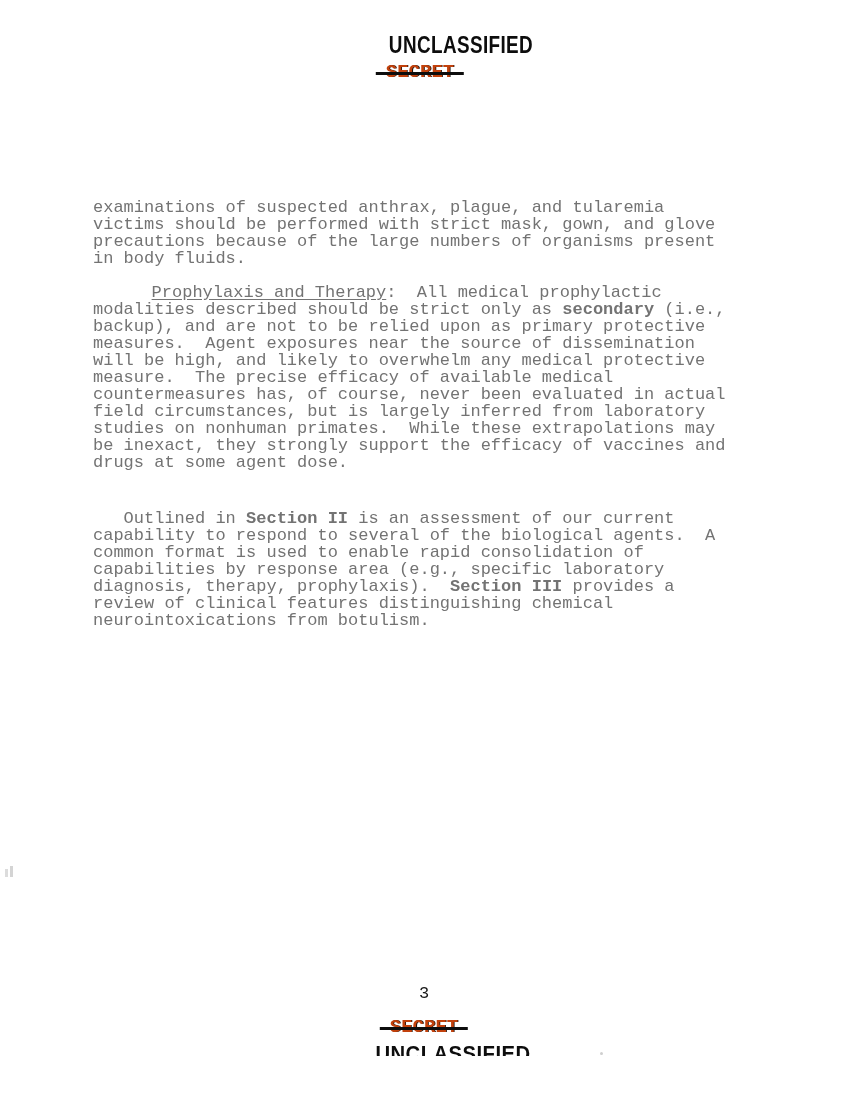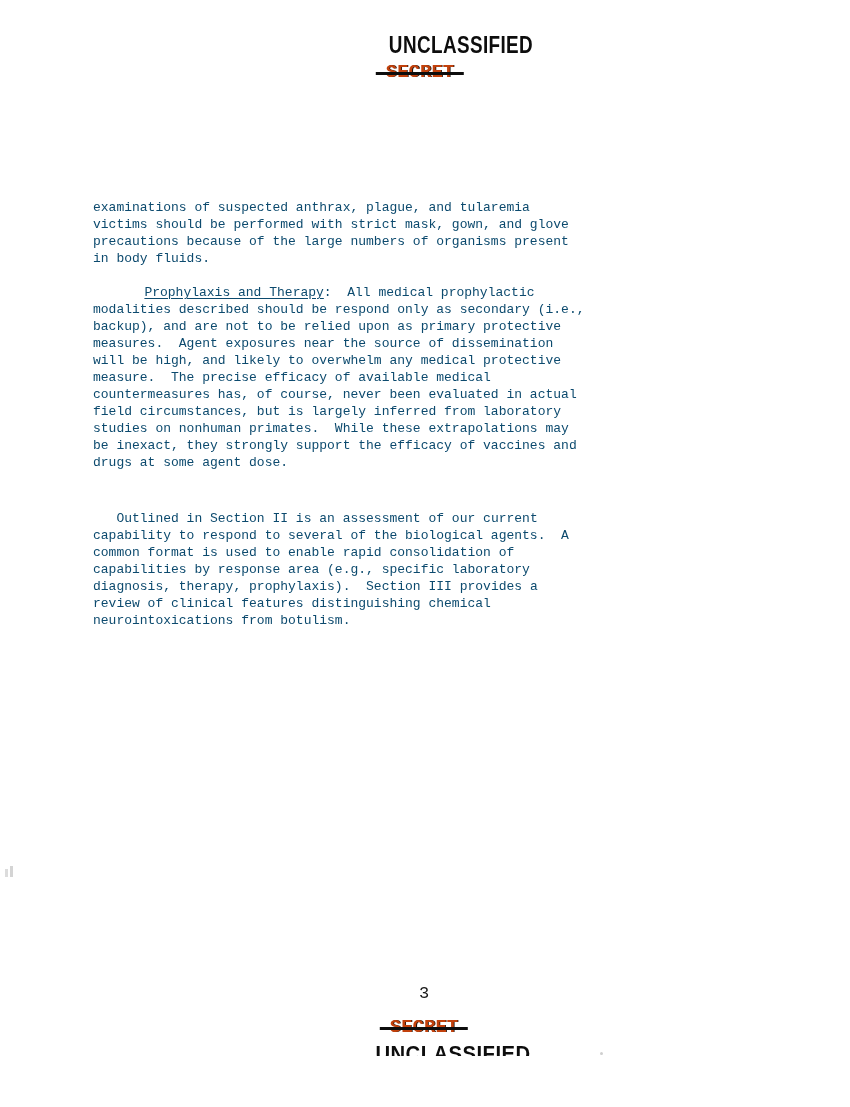--- a/index.html
+++ b/index.html
@@ -58,29 +58,29 @@
     height: 3px;
     background: #0d0d0d;
   }
   .stamp-top-secret  { left: 420px; top: 63px; }
   .stamp-bottom-secret { left: 424px; top: 1018px; }
 
   .doc-body {
     position: absolute;
     left: 93px;
     top: 199px;
-    font-size: 13px;
+    font-size: 17px;
     line-height: 17px;
     white-space: pre;
-    color: #0c4a6e;
+    color: #737373;
   }
   .para { margin: 0; }
   .para + .para { margin-top: 17px; }
   .para:nth-child(3) { margin-top: 39px; }
-  .bold { font-weight: normal; }
+  .bold { font-weight: bold; }
   .underline { text-decoration: underline; text-underline-offset: 2px; padding-left: 28px; }
 
   .page-number {
     position: absolute;
     left: 424px;
     top: 985px;
     transform: translateX(-50%);
     font-size: 17px;
     line-height: 1;
     color: #161616;
@@ -128,21 +128,21 @@
 <div class="page">
 
   <div class="stamp-sans stamp-top-unclassified">UNCLASSIFIED</div>
 
   <div class="struck stamp-top-secret">SECRET</div>
 
   <div class="doc-body"><p class="para"><span>examinations of suspected anthrax, plague, and tularemia
 victims should be performed with strict mask, gown, and glove
 precautions because of the large numbers of organisms present
 in body fluids.</span></p><p class="para"><span>   </span><span class="underline">Prophylaxis and Therapy</span><span>:  All medical prophylactic
-modalities described should be respond only as </span><span class="bold">secondary</span><span> (i.e.,
+modalities described should be strict only as </span><span class="bold">secondary</span><span> (i.e.,
 backup), and are not to be relied upon as primary protective
 measures.  Agent exposures near the source of dissemination
 will be high, and likely to overwhelm any medical protective
 measure.  The precise efficacy of available medical
 countermeasures has, of course, never been evaluated in actual
 field circumstances, but is largely inferred from laboratory
 studies on nonhuman primates.  While these extrapolations may
 be inexact, they strongly support the efficacy of vaccines and
 drugs at some agent dose.</span></p><p class="para"><span>   Outlined in </span><span class="bold">Section II</span><span> is an assessment of our current
 capability to respond to several of the biological agents.  A

